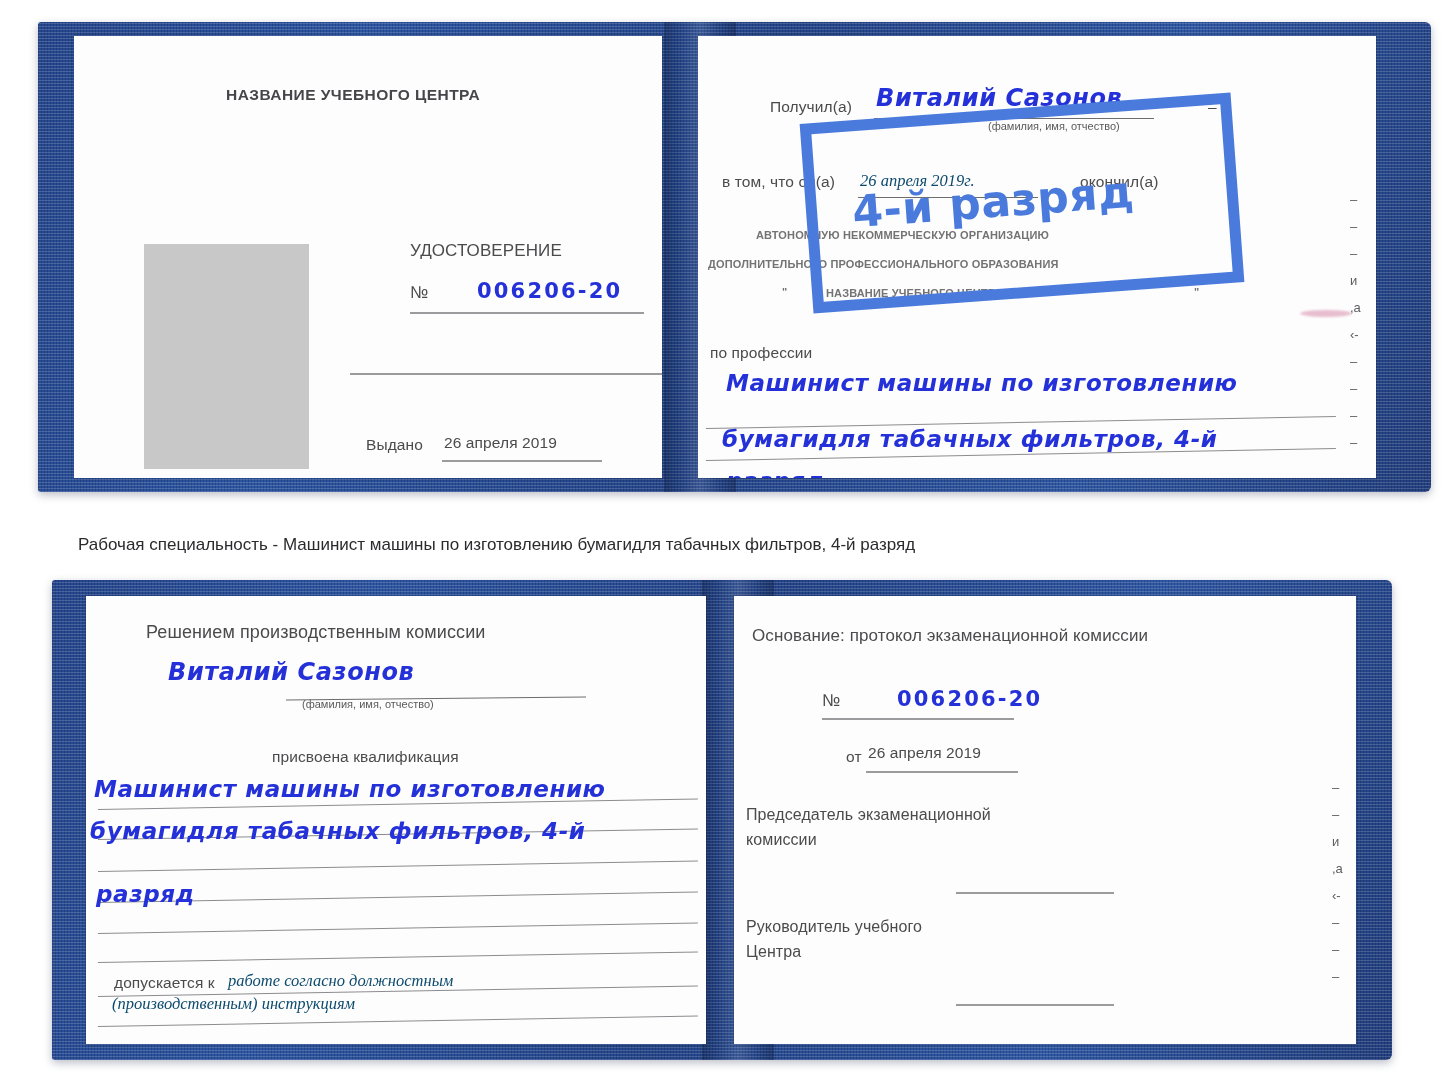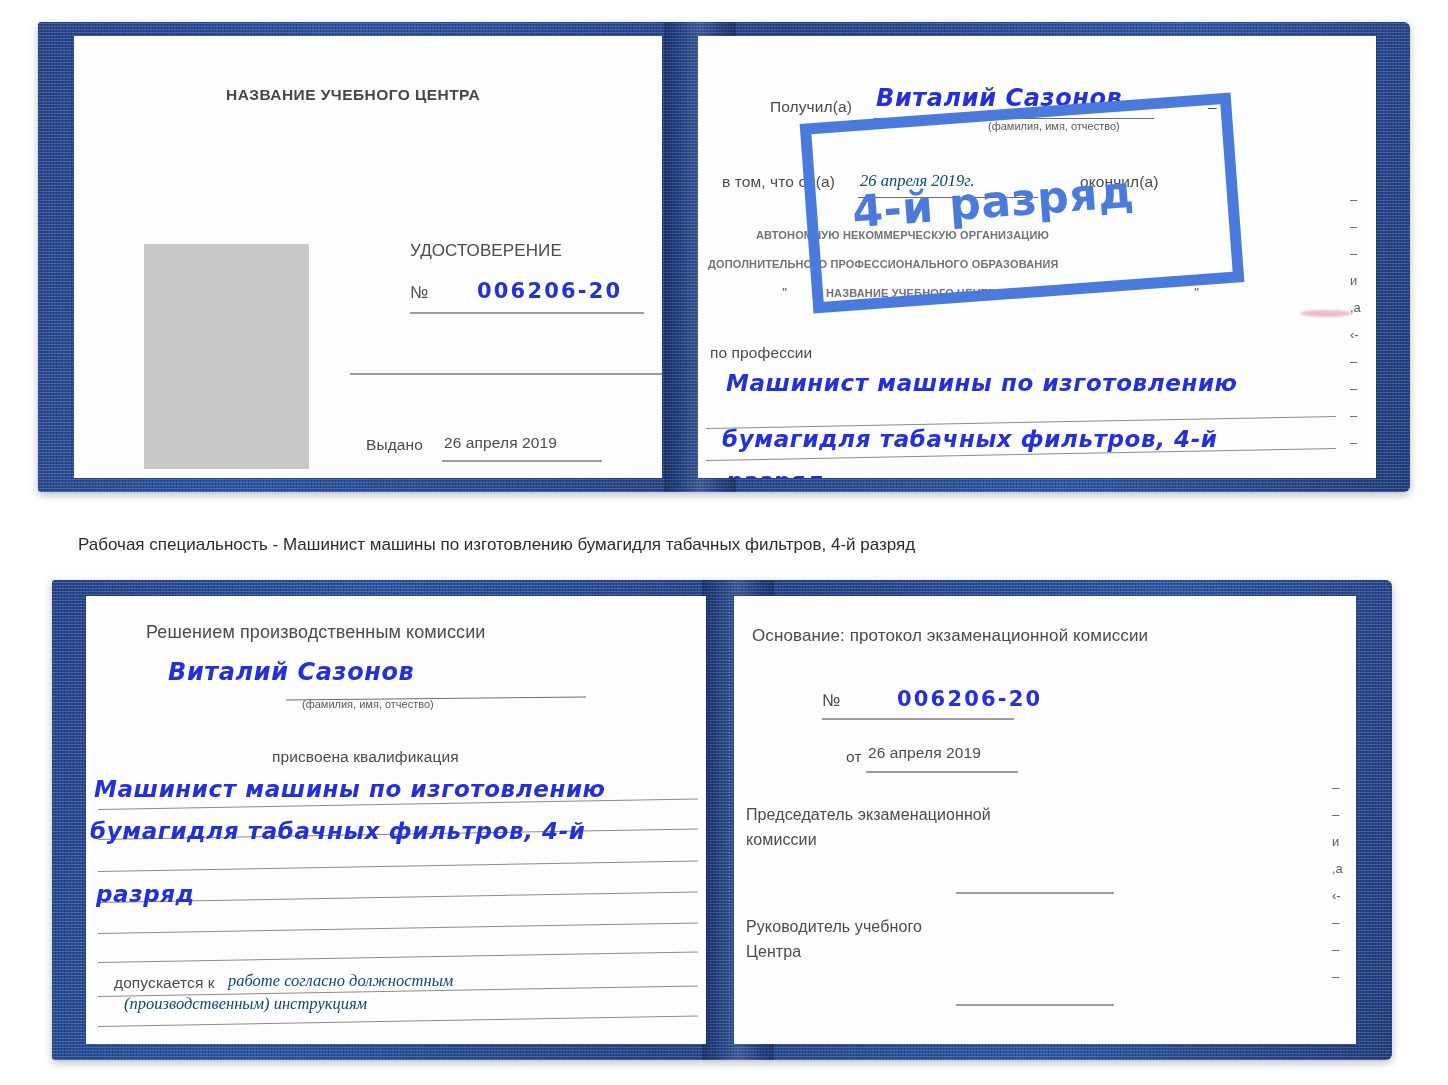--- a/index.html
+++ b/index.html
@@ -22,20 +22,21 @@
     background:
       repeating-linear-gradient(0deg, rgba(255,255,255,.16) 0px, rgba(255,255,255,.16) 1px, rgba(0,0,0,0) 1px, rgba(0,0,0,0) 3px),
       repeating-linear-gradient(90deg, rgba(0,0,0,.18) 0px, rgba(0,0,0,.18) 1px, rgba(0,0,0,0) 1px, rgba(0,0,0,0) 3px),
       linear-gradient(105deg, #26478f 0%, #2d56a4 22%, #24458b 50%, #2f58a6 76%, #223f80 100%);
     box-shadow: 0 3px 9px rgba(60,70,95,.35);
   }
   .book-top {
     left: 38px;  top: 22px;
     width: 1372px; height: 470px;
     border-radius: 3px 6px 6px 3px;
+    padding-left: 21px;
   }
   .book-bottom {
     left: 52px;  top: 580px;
     width: 1340px; height: 480px;
     border-radius: 3px 6px 6px 3px;
   }
 
   
   .spine {
     position: absolute;
@@ -292,21 +293,21 @@
       <div class="ruled" style="left:12px; top:275px; width:600px; transform:rotate(-1.0deg);"></div>
       <div class="ruled" style="left:12px; top:306px; width:600px; transform:rotate(-1.0deg);"></div>
 
       <div class="hand hand-big" style="left:10px; top:285px; font-size:23px;">разряд</div>
       <div class="ruled" style="left:12px; top:337px; width:600px; transform:rotate(-1.0deg);"></div>
       <div class="ruled" style="left:12px; top:366px; width:600px; transform:rotate(-1.0deg);"></div>
 
       <div class="lbl" style="left:28px; top:378px;">допускается к</div>
       <div class="typed-italic" style="left:142px; top:375px;">работе согласно должностным</div>
       <div class="ruled" style="left:12px; top:400px; width:600px; transform:rotate(-1.0deg);"></div>
-      <div class="typed-italic" style="left:38px; top:398px;">(производственным) инструкциям</div>
+      <div class="typed-italic" style="left:26px; top:398px;">(производственным) инструкциям</div>
       <div class="ruled" style="left:12px; top:430px; width:600px; transform:rotate(-1.0deg);"></div>
     </div>
   </div>
 
   <div class="page" style="left:682px; top:16px; width:622px; height:448px;">
     <div class="page-inner">
       <div class="lbl" style="left:18px; top:30px; font-size:17px;">Основание: протокол экзаменационной комиссии</div>
 
       <div class="lbl" style="left:88px; top:95px; font-size:17px;">№</div>
       <div class="hand hand-num" style="left:118px; top:91px;">006206-20</div>

